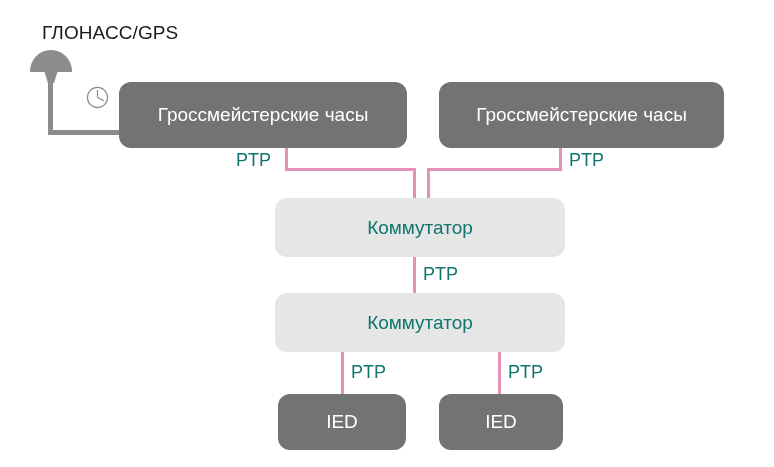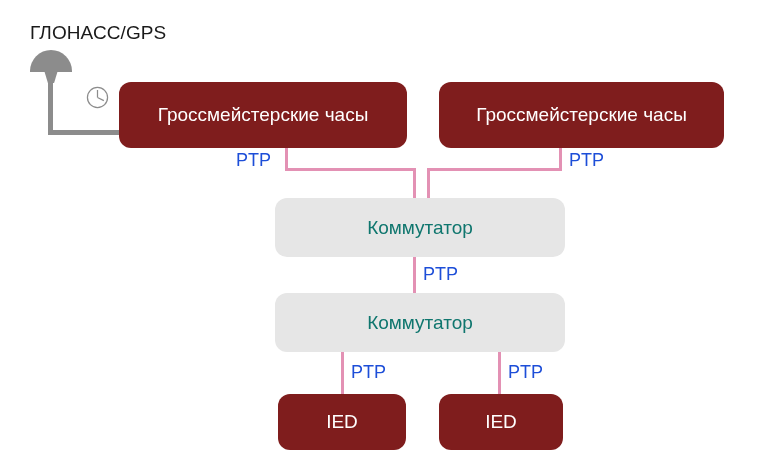--- a/index.html
+++ b/index.html
@@ -14,45 +14,45 @@
     position: relative;
     width: 774px;
     height: 467px;
     background: #ffffff;
     overflow: hidden;
   }
 
   
   .title-label {
     position: absolute;
-    left: 30px;
+    left: 42px;
     top: 22px;
     font-size: 19px;
     color: #1a1a1a;
     letter-spacing: 0.1px;
     white-space: nowrap;
   }
   .ptp-label {
     position: absolute;
     font-size: 18px;
-    color: #1d4ed8;
+    color: #0f766e;
     white-space: nowrap;
   }
 
   
   .node {
     position: absolute;
     display: flex;
     align-items: center;
     justify-content: center;
     box-sizing: border-box;
     text-align: center;
   }
   .node-teal {
-    background: #7f1d1d;
+    background: #737373;
     border-radius: 12px;
     color: #ffffff;
     font-size: 19px;
   }
   .node-gray {
     background: #e6e6e6;
     border-radius: 12px;
     color: #0f766e;
     font-size: 19px;
   }

